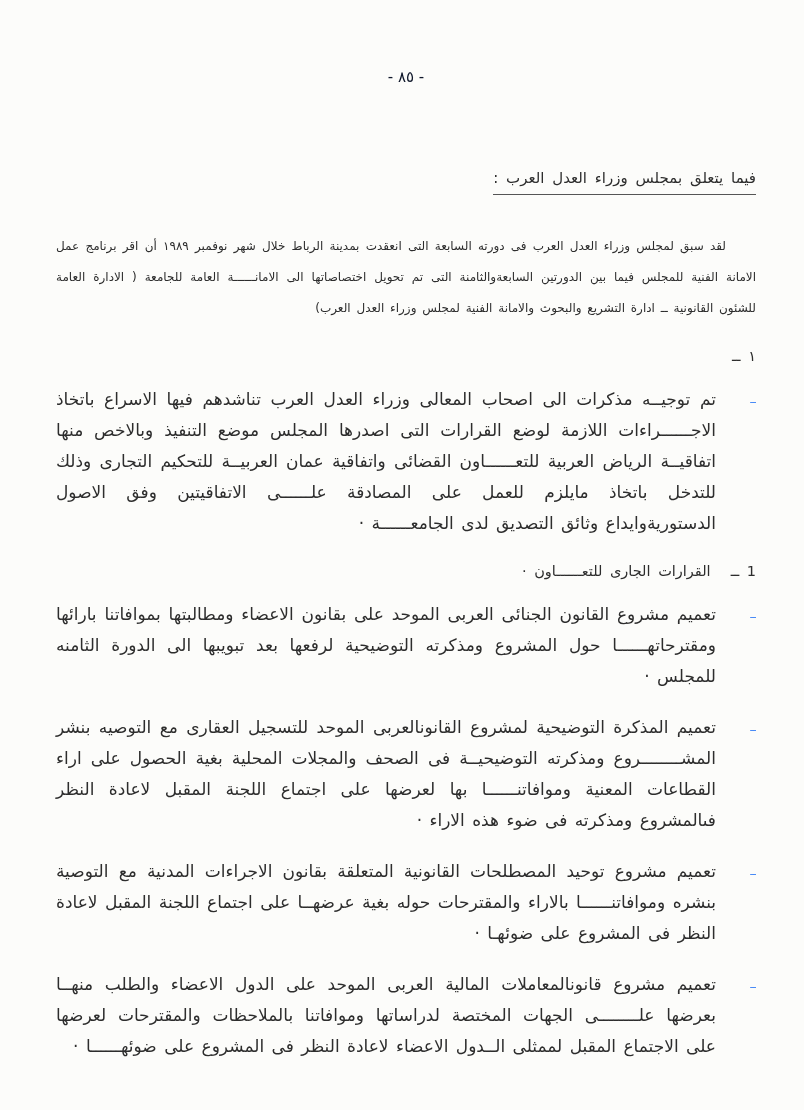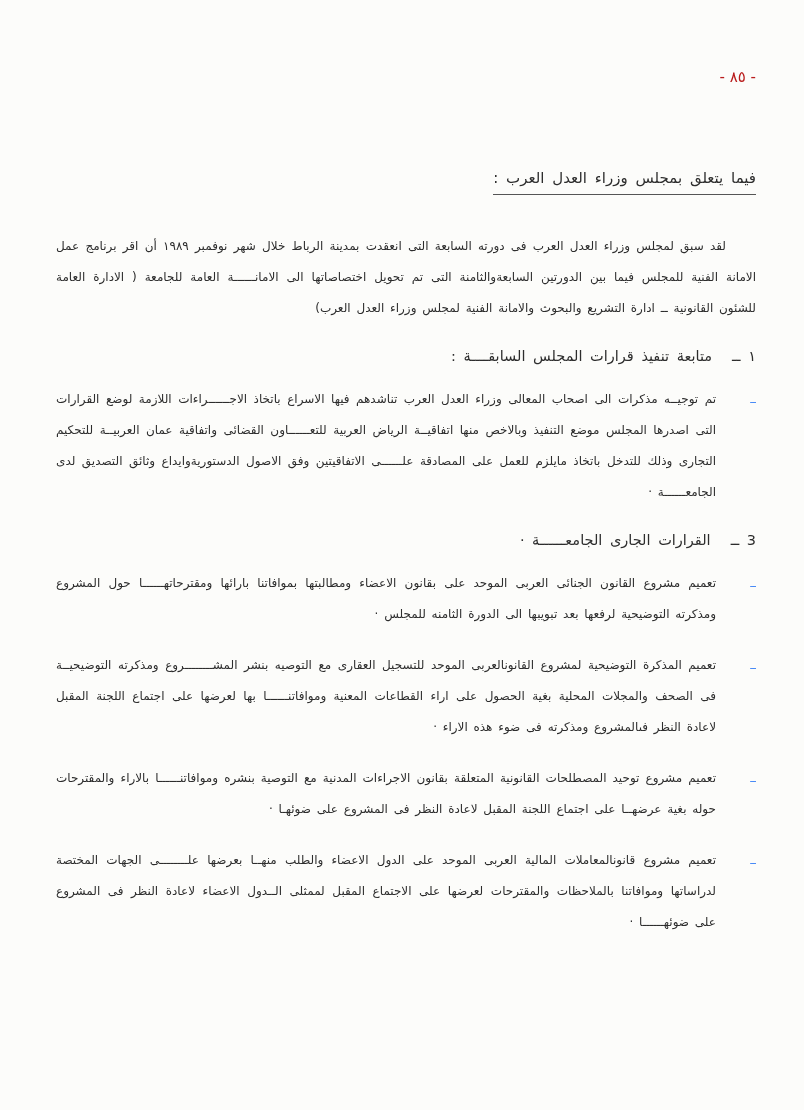--- a/index.html
+++ b/index.html
@@ -10,23 +10,24 @@
     margin: 0 auto;
     background: #fcfcfa;
     position: relative;
     overflow: hidden;
     direction: rtl;
     font-family: "DejaVu Sans", sans-serif;
     color: #2d2d2d;
     padding: 68px 48px 0 56px;
   }
   .page-number {
+    text-align: center;
     font-size: 15px;
     letter-spacing: 3px;
-    color: #b91c1c;
+    color: #0f172a;
   }
   .heading-wrap {
     margin-top: 82px;
     text-align: right;
     text-decoration: underline;
   }
   .heading {
     display: inline-block;
     font-size: 15px;
     padding-bottom: 7px;
@@ -57,21 +58,21 @@
   }
   .item .marker {
     flex: none;
     width: 26px;
     font-size: 10px;
     line-height: 31px;
     color: #3b82f6;
   }
   .item .text {
     flex: 1;
-    font-size: 12px;
+    font-size: 17px;
     line-height: 31px;
     text-align: justify;
     text-align-last: right;
     word-spacing: 2px;
   }
 </style>
 </head>
 <body>
 
 <div class="page">
@@ -80,31 +81,30 @@
 
   <div class="heading-wrap">
     <span class="heading">فيما يتعلق بمجلس وزراء العدل العرب :</span>
   </div>
 
   <p class="para p1">لقد سبق لمجلس وزراء العدل العرب فى دورته السابعة التى انعقدت بمدينة الرباط خلال شهر نوفمبر ١٩٨٩ أن اقر برنامج عمل الامانة الفنية للمجلس فيما بين الدورتين السابعةوالثامنة التى تم تحويل اختصاصاتها الى الامانــــــة العامة للجامعة ( الادارة العامة للشئون القانونية ــ ادارة التشريع والبحوث والامانة الفنية لمجلس وزراء العدل العرب)</p>
 
 
   <div class="section-head">
     <span class="sec-num">١ ــ</span>
-    <span class="sec-title">متابعة تنفيذ قرارات المجلس السابقــــة :</span>
   </div>
 
   <div class="item">
     <span class="marker">ــ</span>
     <span class="text">تم توجيــه مذكرات الى اصحاب المعالى وزراء العدل العرب تناشدهم فيها الاسراع باتخاذ الاجــــــراءات اللازمة لوضع القرارات التى اصدرها المجلس موضع التنفيذ وبالاخص منها اتفاقيــة الرياض العربية للتعــــــاون القضائى واتفاقية عمان العربيــة للتحكيم التجارى وذلك للتدخل باتخاذ مايلزم للعمل على المصادقة علــــــى الاتفاقيتين وفق الاصول الدستوريةوايداع وثائق التصديق لدى الجامعــــــة ·</span>
   </div>
 
   <div class="section-head">
-    <span class="sec-num">3 ــ</span>
-    <span class="sec-title">القرارات الجارى الجامعــــــة ·</span>
+    <span class="sec-num">1 ــ</span>
+    <span class="sec-title">القرارات الجارى للتعــــــاون ·</span>
   </div>
 
   <div class="item">
     <span class="marker">ــ</span>
     <span class="text">تعميم مشروع القانون الجنائى العربى الموحد على بقانون الاعضاء ومطالبتها بموافاتنا بارائها ومقترحاتهــــــا حول المشروع ومذكرته التوضيحية لرفعها بعد تبويبها الى الدورة الثامنه للمجلس ·</span>
   </div>
 
   <div class="item">
     <span class="marker">ــ</span>
     <span class="text">تعميم المذكرة التوضيحية لمشروع القانونالعربى الموحد للتسجيل العقارى مع التوصيه بنشر المشــــــــروع ومذكرته التوضيحيــة فى الصحف والمجلات المحلية بغية الحصول على اراء القطاعات المعنية وموافاتنــــــا بها لعرضها على اجتماع اللجنة المقبل لاعادة النظر فىالمشروع ومذكرته فى ضوء هذه الاراء ·</span>

